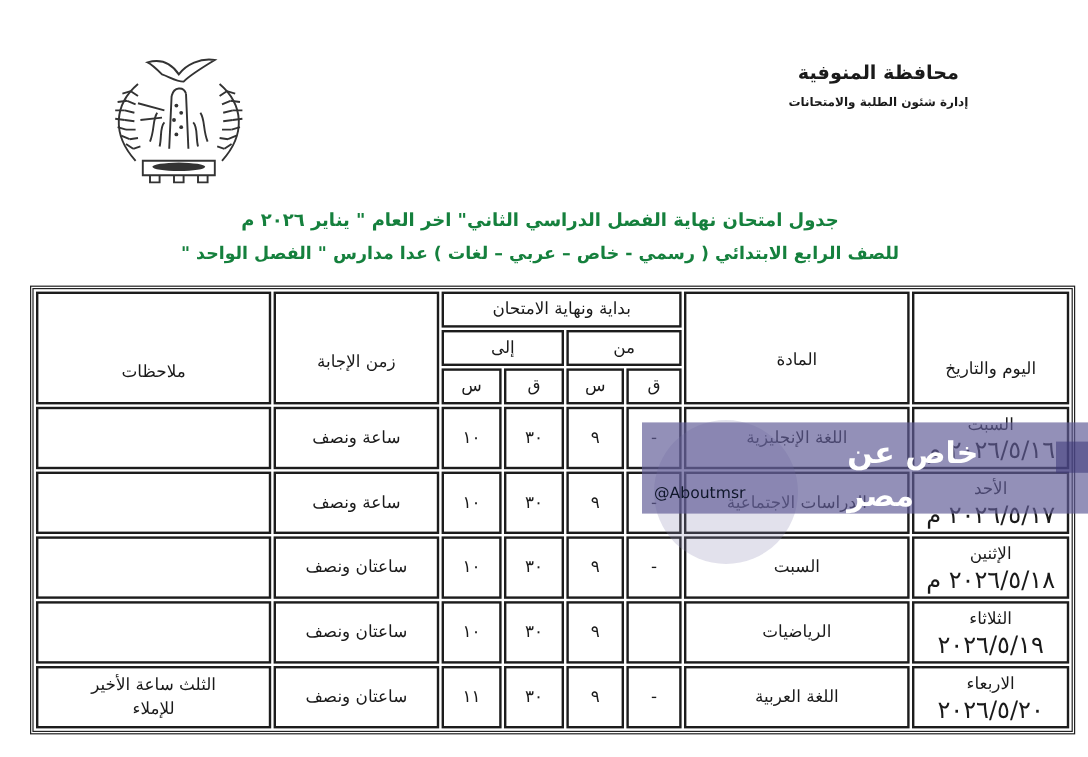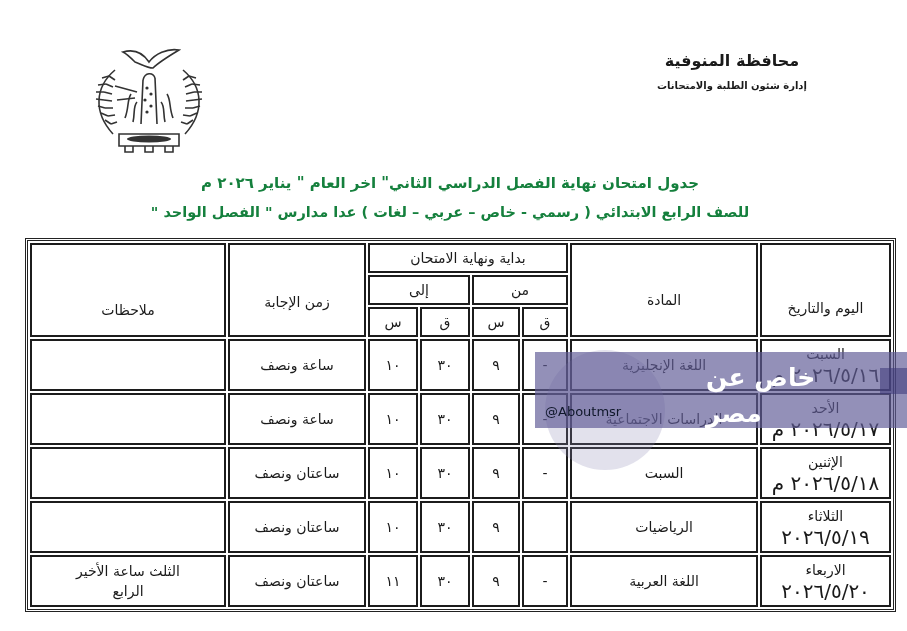--- a/index.html
+++ b/index.html
@@ -205,21 +205,21 @@
         <span class="day-date">٢٠٢٦/٥/٢٠</span>
       </td>
       <td>اللغة العربية</td>
       <td>-</td>
       <td class="num">٩</td>
       <td class="num">٣٠</td>
       <td class="num">١١</td>
       <td>ساعتان ونصف</td>
       <td class="note">
         <span style="display:block">الثلث ساعة الأخير</span>
-        <span style="display:block">الرابع</span>
+        <span style="display:block">للإملاء</span>
       </td>
     </tr>
   </tbody>
 </table>
 
 <div class="wm-circle"></div>
 <div class="watermark"></div>
 <div class="wm-brand-bg"></div>
 <div class="wm-brand">خاص عن مصر</div>
 <div class="wm-handle">@Aboutmsr</div>

